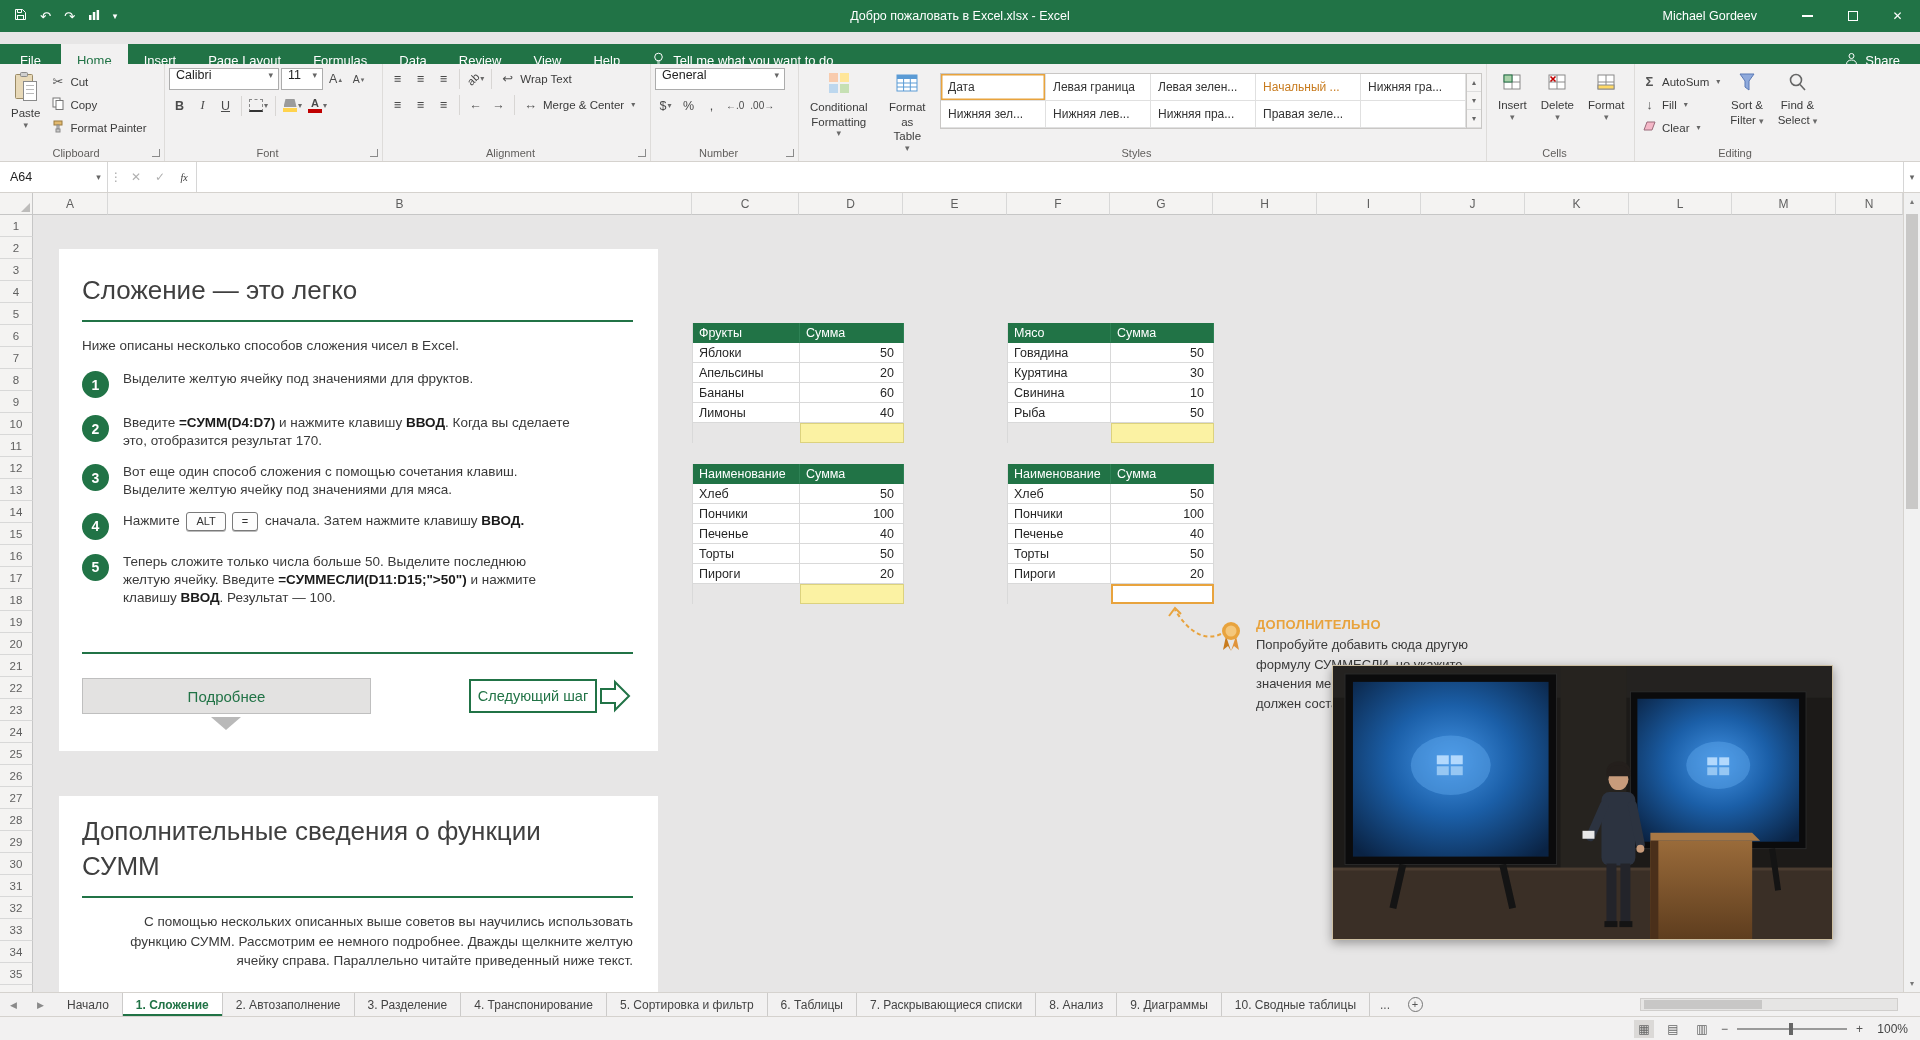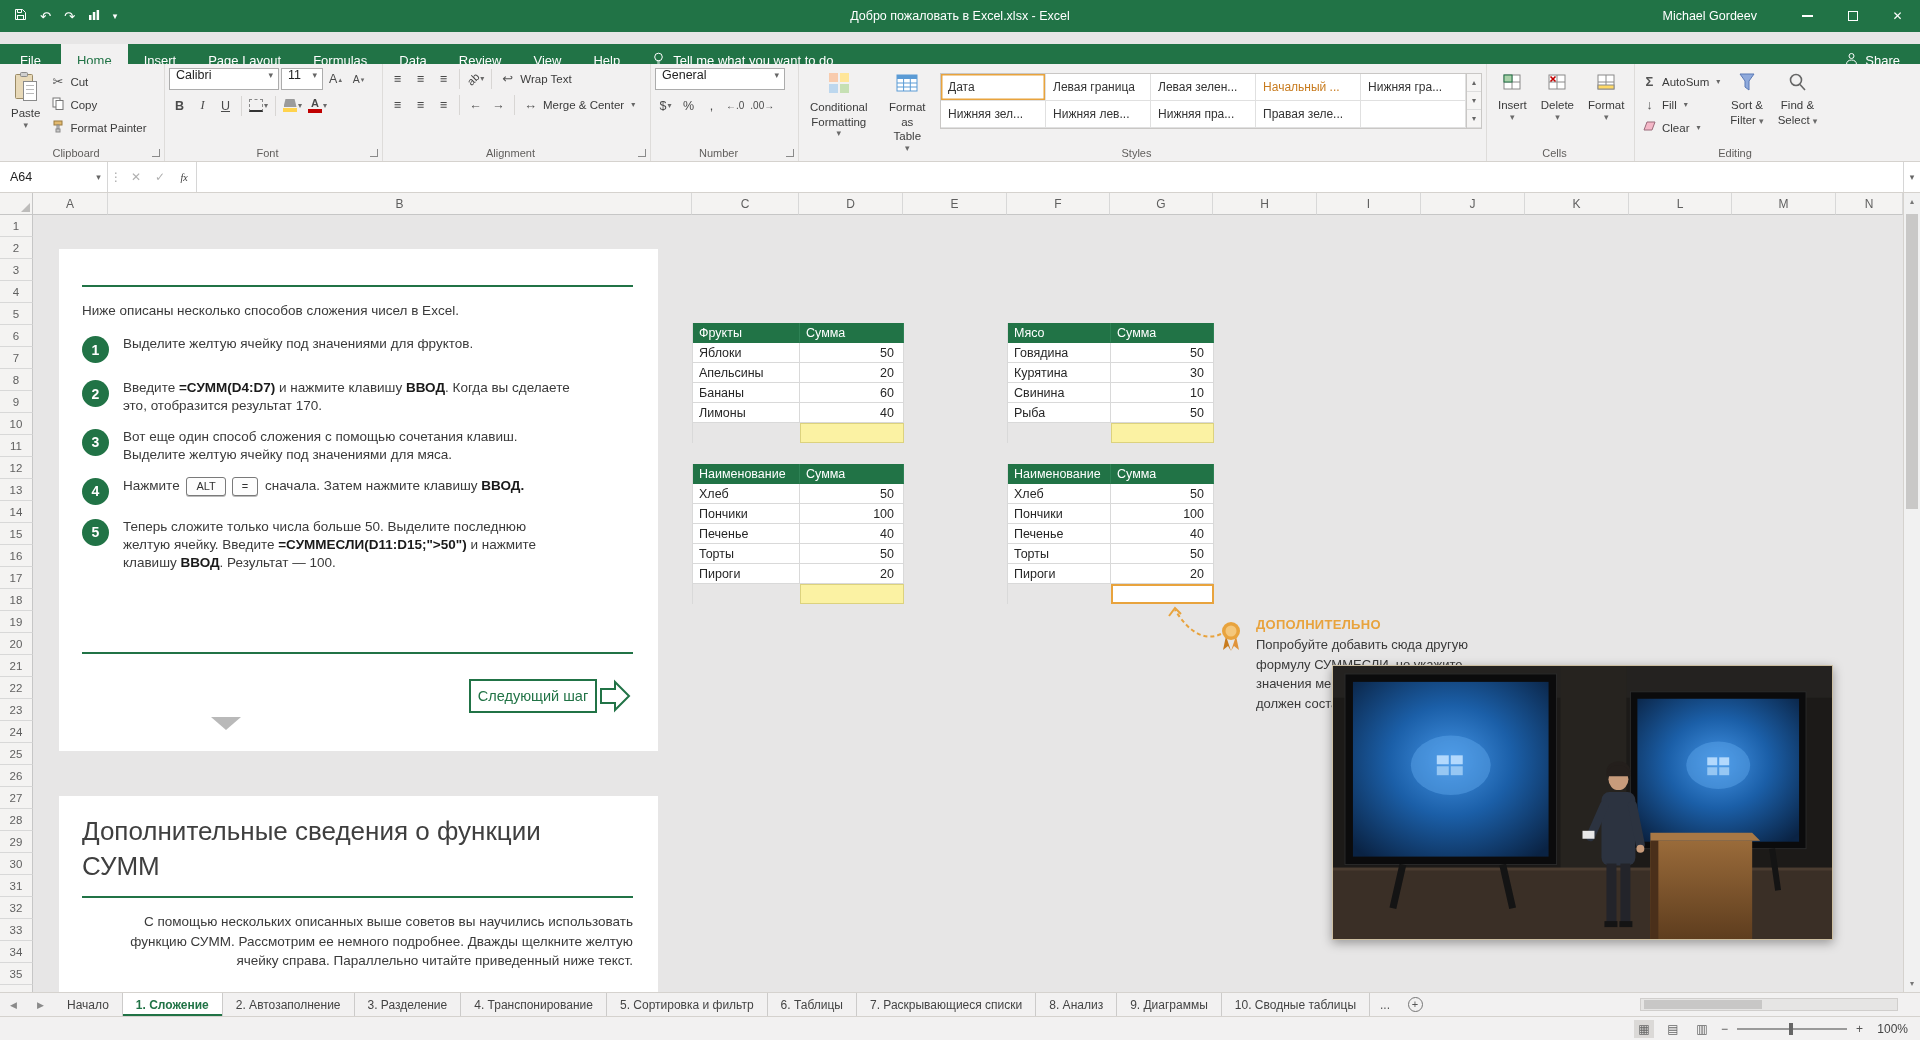--- a/index.html
+++ b/index.html
@@ -533,20 +533,21 @@
       <div class="rowh">32</div>
       <div class="rowh">33</div>
       <div class="rowh">34</div>
       <div class="rowh">35</div>
       <div class="rowh">36</div>
     </div>
 
   <div class="canvas">
 
     <div class="card card1">
+      <div class="bigtitle">Сложение — это легко</div>
       <div class="grule"></div>
       <div class="intro">Ниже описаны несколько способов сложения чисел в Excel.</div>
       <div class="steps">
         <div class="step s-mb16">
           <div class="stepnum">1</div>
           <div class="steptext"><span>Выделите желтую ячейку под значениями для фруктов.</span></div>
         </div>
         <div class="step s-mb14">
           <div class="stepnum">2</div>
           <div class="steptext"><span>Введите </span><b>=СУММ(D4:D7)</b><span> и нажмите клавишу </span><b>ВВОД</b><span>. Когда вы сделаете это, отобразится результат 170.</span></div>
@@ -558,20 +559,21 @@
         <div class="step s-mb14">
           <div class="stepnum">4</div>
           <div class="steptext"><span>Нажмите </span><span class="key">ALT</span><span class="key">=</span><span> сначала. Затем нажмите клавишу </span><b>ВВОД.</b></div>
         </div>
         <div class="step">
           <div class="stepnum">5</div>
           <div class="steptext"><span>Теперь сложите только числа больше 50. Выделите последнюю желтую ячейку. Введите </span><b>=СУММЕСЛИ(D11:D15;"&gt;50")</b><span> и нажмите клавишу </span><b>ВВОД</b><span>. Результат — 100.</span></div>
         </div>
       </div>
       <div class="rule2"></div>
+      <div class="btn-more">Подробнее</div>
       <div class="more-tri"></div>
       <div class="btn-next">Следующий шаг</div>
       <span class="next-arrow"><svg width="34" height="34" viewBox="0 0 34 34" fill="none" stroke="#217346" stroke-width="2">
             <path d="M2 10 h14 v-7 l14 14 -14 14 v-7 h-14 z"></path>
           </svg></span>
     </div>
 
     <div class="xtable t1" style="left:659px;top:108px">
       <div class="xrow">
           <span class="cell c1 hc">Фрукты</span>

